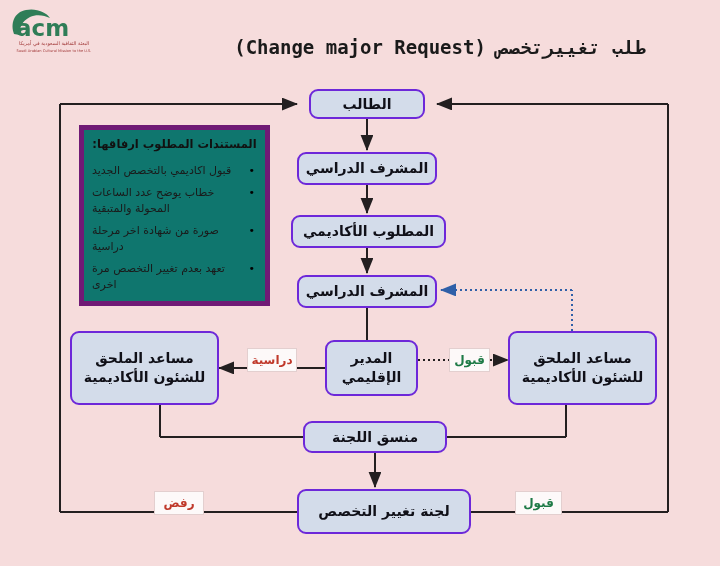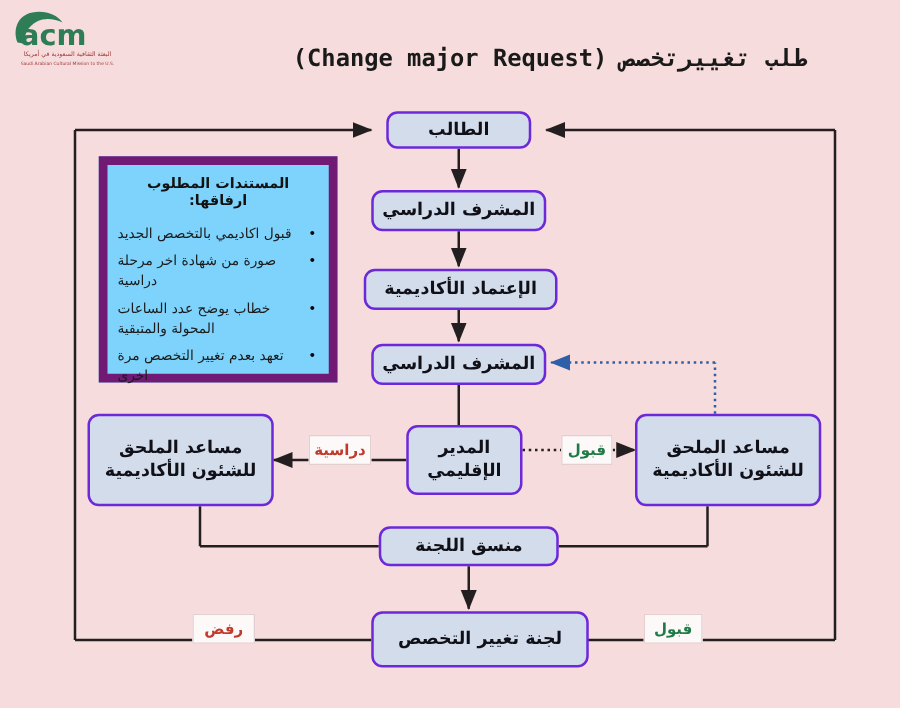--- a/index.html
+++ b/index.html
@@ -65,21 +65,21 @@
     box-sizing:border-box;
   }
   .lab-transfer{left:247px;top:348px;width:50px;height:24px;color:#c0392b;}
   .lab-accept-mid{left:449px;top:348px;width:41px;height:24px;color:#1e7a46;}
   .lab-reject{left:154px;top:491px;width:50px;height:24px;color:#c0392b;}
   .lab-accept-bottom{left:515px;top:491px;width:47px;height:24px;color:#1e7a46;}
 
   
   .docs{
     position:absolute;left:79px;top:125px;width:191px;height:181px;
-    background:#7dd3fc;border:7px solid #701a75;
+    background:#0f766e;border:5px solid #701a75;
     box-sizing:border-box;
     direction:rtl;
     padding:7px 8px 0 8px;
   }
   .docs-title{
     text-align:center;font-size:11.5px;font-weight:bold;color:#111;
     margin-bottom:12px;
   }
   .docs ul{list-style:none;margin:0;padding:0;}
   .docs li{
@@ -162,29 +162,29 @@
 
       <path d="M572,331 L572,290"></path>
       <path d="M572,290 L441,290" marker-end="url(#ahb)"></path>
     </g>
   </svg>
 
   <div class="docs">
     <div class="docs-title">المستندات المطلوب ارفاقها:</div>
     <ul>
       <li>قبول اكاديمي بالتخصص الجديد</li>
+      <li>خطاب يوضح عدد الساعات المحولة والمتبقية</li>
       <li>صورة من شهادة اخر مرحلة دراسية</li>
-      <li>خطاب يوضح عدد الساعات المحولة والمتبقية</li>
       <li>تعهد بعدم تغيير التخصص مرة اخرى</li>
     </ul>
   </div>
 
   <div class="node n-student">الطالب</div>
   <div class="node n-sup1">المشرف الدراسي</div>
-  <div class="node n-accred">الإعتماد الأكاديمية</div>
+  <div class="node n-accred">المطلوب الأكاديمي</div>
   <div class="node n-sup2">المشرف الدراسي</div>
   <div class="node n-director">المدير الإقليمي</div>
   <div class="node n-assist-left">مساعد الملحق للشئون الأكاديمية</div>
   <div class="node n-assist-right">مساعد الملحق للشئون الأكاديمية</div>
   <div class="node n-coord">منسق اللجنة</div>
   <div class="node n-committee">لجنة تغيير التخصص</div>
 
   <div class="elabel lab-transfer">دراسية</div>
   <div class="elabel lab-accept-mid">قبول</div>
   <div class="elabel lab-reject">رفض</div>

